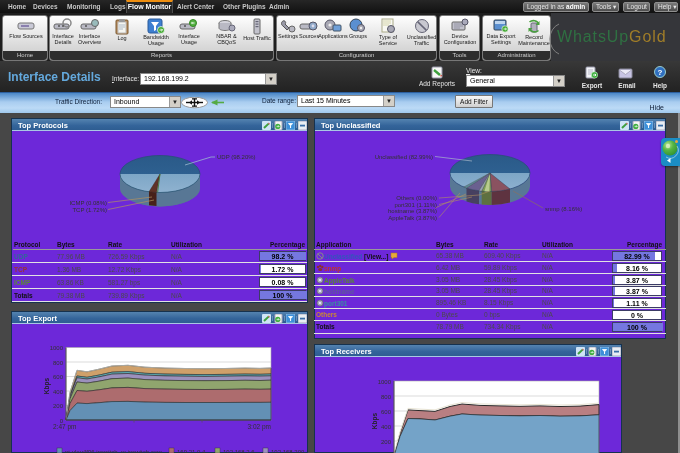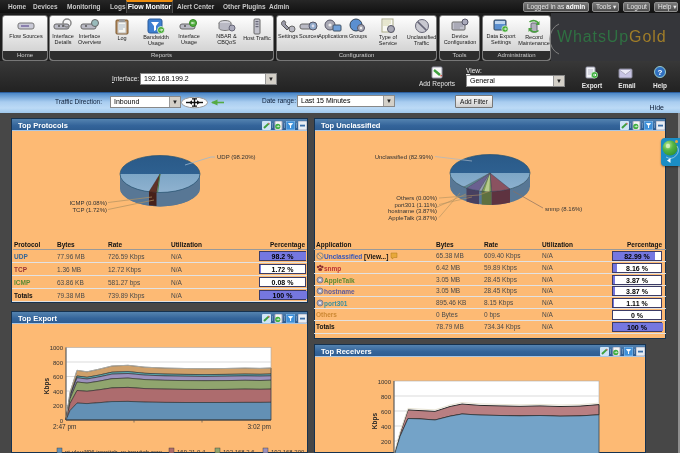--- a/index.html
+++ b/index.html
@@ -28,21 +28,21 @@
 .sel .tx{position:absolute;left:3px;top:1px;font-size:7px;color:#000;white-space:nowrap;}
 .sel .ar{position:absolute;right:0;top:0;bottom:0;width:11px;background:#d4d0c8;border-left:1px solid #999;color:#222;font-size:6px;text-align:center;line-height:11px;}
 .icText{position:absolute;color:#e4e4e4;font-size:6.5px;text-align:center;}
 
 #filterbar{position:absolute;left:0;top:92px;width:680px;height:21px;border-top:1px solid #2d5f9e;background:linear-gradient(#4a86c6,#a9cdf0 45%,#bcdaf6 75%,#9fc8ec);}
 .flab{position:absolute;font-size:6.5px;color:#102039;}
 #addfilter{position:absolute;left:455px;top:95px;width:38px;height:13px;background:linear-gradient(#f8f8f8,#d0d0d0);border:1px solid #777;border-radius:1px;font-size:6.5px;text-align:center;line-height:11px;color:#111;}
 #hide{position:absolute;right:16px;top:104px;font-size:7px;color:#0d1b33;}
 
 #rightstrip{position:absolute;right:0;top:113px;width:2px;height:340px;background:#8f8f8f;}
-.panel{position:absolute;background:#fdba74;border:1px solid #16324f;}
+.panel{position:absolute;background:#6d28d9;border:1px solid #16324f;}
 .phead{position:absolute;left:0;top:0;right:0;height:12px;border-bottom:1px solid #a9c6e4;background:linear-gradient(#5483b0,#34649a 60%,#2e5d92);}
 .phead .pt{position:absolute;left:6px;top:2px;font-size:7.5px;font-weight:bold;color:#fff;}
 .tcell{position:absolute;font-size:6.5px;color:#4a4a4a;white-space:nowrap;}
 .thead{position:absolute;font-size:6.5px;font-weight:bold;color:#111;white-space:nowrap;}
 .bar{position:absolute;height:10px;border:1px solid #3c3c66;background:#fff;}
 .bar .fill{position:absolute;left:0;top:0;bottom:0;background:#7577e0;}
 .bar .pct{position:absolute;left:0;right:0;top:0.5px;font-size:7px;font-weight:bold;color:#000;text-align:center;}
 .hicons{position:absolute;right:0px;top:2px;display:flex;align-items:center;}
 .hsep{width:3px;height:7px;color:#9fb8d0;font-size:6px;line-height:7px;text-align:center;}
 </style></head>
@@ -222,20 +222,21 @@
       </svg>
 <span class="rtx">Record<br>Maintenance</span>
     </div>
 <div id="logobg"></div>
 <svg class="abs" style="left:548px;top:23px;" width="14" height="32">
       <path d="M11 1 A14 16 0 0 0 11 31" fill="none" stroke="#808080" stroke-width="1"></path>
     </svg>
 <div id="logo">WhatsUp<span class="g">Gold</span></div>
 
 <div id="titlebar"></div>
+<div id="tb-title">Interface Details</div>
 <div class="wlab abs" style="left:112px;top:75px;"><u>I</u>nterface:</div>
 <div class="sel" style="left:140px;top:73px;width:137px;">
       <span class="tx">192.168.199.2</span>
       <span class="ar">▼</span>
     </div>
 <div class="icText" style="left:415px;top:80px;width:44px;">Add Reports</div>
 <div class="wlab abs" style="left:466px;top:67px;"><u>V</u>iew:</div>
 <div class="sel" style="left:466px;top:75px;width:99px;">
       <span class="tx">General</span>
       <span class="ar">▼</span>
@@ -366,21 +367,21 @@
             <path d="M2.5 2.5l2 2.3v2.2h0.1V4.8l2-2.3z" fill="#fff" stroke="#fff" stroke-width="0.8"></path>
           </svg>
           <span class="hsep">|</span>
 <svg width="9" height="9">
             <rect width="9" height="9" rx="1" fill="#e8eef4" stroke="#aab"></rect>
             <rect x="2" y="3.7" width="5" height="1.8" fill="#3a6ea8"></rect>
           </svg>
 </span>
       </div>
 </div>
-<div class="panel" id="p4" style="left:314px;top:344px;width:332px;height:109px;">
+<div class="panel" id="p4" style="left:314px;top:344px;width:308px;height:109px;">
   <div class="phead">
         <span class="pt">Top Receivers</span>
         <span class="hicons">
 <svg width="9" height="9">
             <rect width="9" height="9" rx="1" fill="#cfe4f6"></rect>
             <path d="M2 7L6.6 2.6" stroke="#3fa03f" stroke-width="2"></path>
             <path d="M6.4 1.6l1.6 1.4-1.4.6z" fill="#cc3322"></path>
           </svg>
           <span class="hsep">|</span>
 <svg width="9" height="9">

